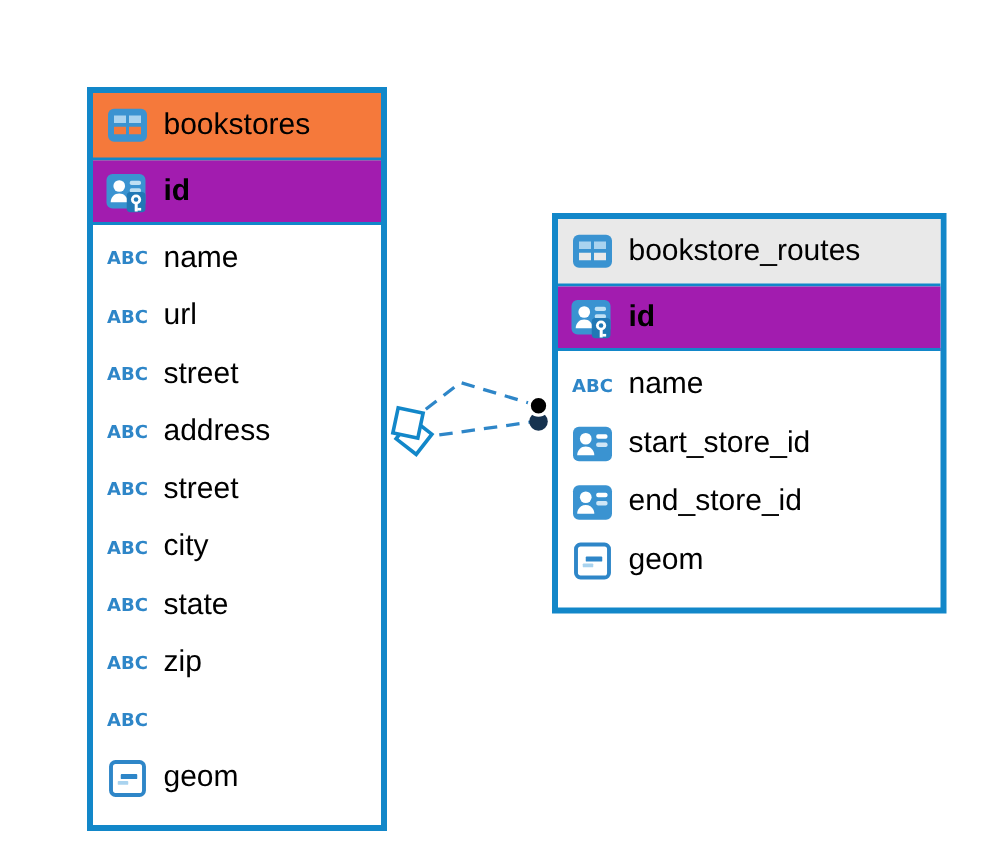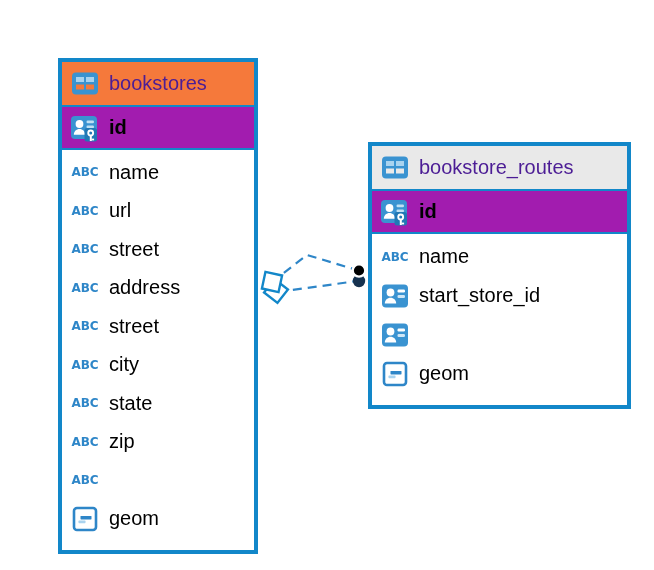--- a/index.html
+++ b/index.html
@@ -2,21 +2,21 @@
 <html><head>
 <meta charset="utf-8">
 <style>
   * { margin: 0; padding: 0; box-sizing: border-box; }
   html, body { width: 654px; height: 570px; background: #ffffff; }
   body { font-family: "Liberation Sans", "DejaVu Sans", sans-serif; color: #000; }
   .canvas { position: relative; width: 654px; height: 570px; background: #fff; overflow: hidden; }
 
   .card { position: absolute; background: #fff; border: 4px solid #1287C9; z-index: 1; }
   .hdr  { height: 45px; display: flex; align-items: center; gap: 9px; padding: 0 8px;
-          border-bottom: 2px solid #1287C9; font-size: 20px; color: #4c1d95; }
+          border-bottom: 2px solid #1287C9; font-size: 20px; color: #000000; }
   .pkrow{ height: 43px; display: flex; align-items: center; gap: 9px; padding: 0 8px;
           border-bottom: 2px solid #1287C9; font-weight: bold; font-size: 20px; background: #a21caf; }
   .cols { padding: 3px 0 12px; }
   .row  { display: flex; align-items: center; gap: 9px; padding: 0 8px; font-size: 20px; }
   .t0 .row { height: 38.5px; }
   .t1 .row { height: 39px; }
 
   .icobox { width: 30px; min-width: 30px; display: flex; align-items: center; justify-content: center; }
   .icobox svg { display: block; }
   .abc { font-family: "DejaVu Sans", sans-serif; font-weight: 800; font-size: 12px;
@@ -197,20 +197,21 @@
         <div class="row" data-interactable="true">
           <span class="icobox" data-interactable="false">
             <svg width="28" height="26" viewBox="0 0 28 26">
               <rect x="1" y="1.5" width="26" height="23" rx="4" fill="#3A93D1"></rect>
               <circle cx="9.5" cy="9.5" r="3.9" fill="#fff"></circle>
               <path d="M3.8 20.5 c0-3.5 2.6-5.8 5.7-5.8 c3.1 0 5.7 2.3 5.7 5.8 z" fill="#fff"></path>
               <rect x="16.5" y="6.5" width="7.5" height="3" rx="1.2" fill="#ffffff"></rect>
               <rect x="16.5" y="12" width="7.5" height="3" rx="1.2" fill="#CFE6F6"></rect>
             </svg>
           </span>
+          <span class="cname" data-interactable="false">end_store_id</span>
         </div>
         <div class="row" data-interactable="true">
           <span class="icobox" data-interactable="false">
             <svg width="26" height="26" viewBox="0 0 26 26">
               <rect x="2" y="2" width="22" height="22" rx="3" fill="#fff" stroke="#2E86C8" stroke-width="2.6"></rect>
               <rect x="8.5" y="10" width="11" height="3.4" rx="0.6" fill="#2E86C8"></rect>
               <rect x="6.5" y="14.6" width="7" height="2.6" rx="0.6" fill="#A9D3EF"></rect>
             </svg>
           </span>
           <span class="cname" data-interactable="false">geom</span>

